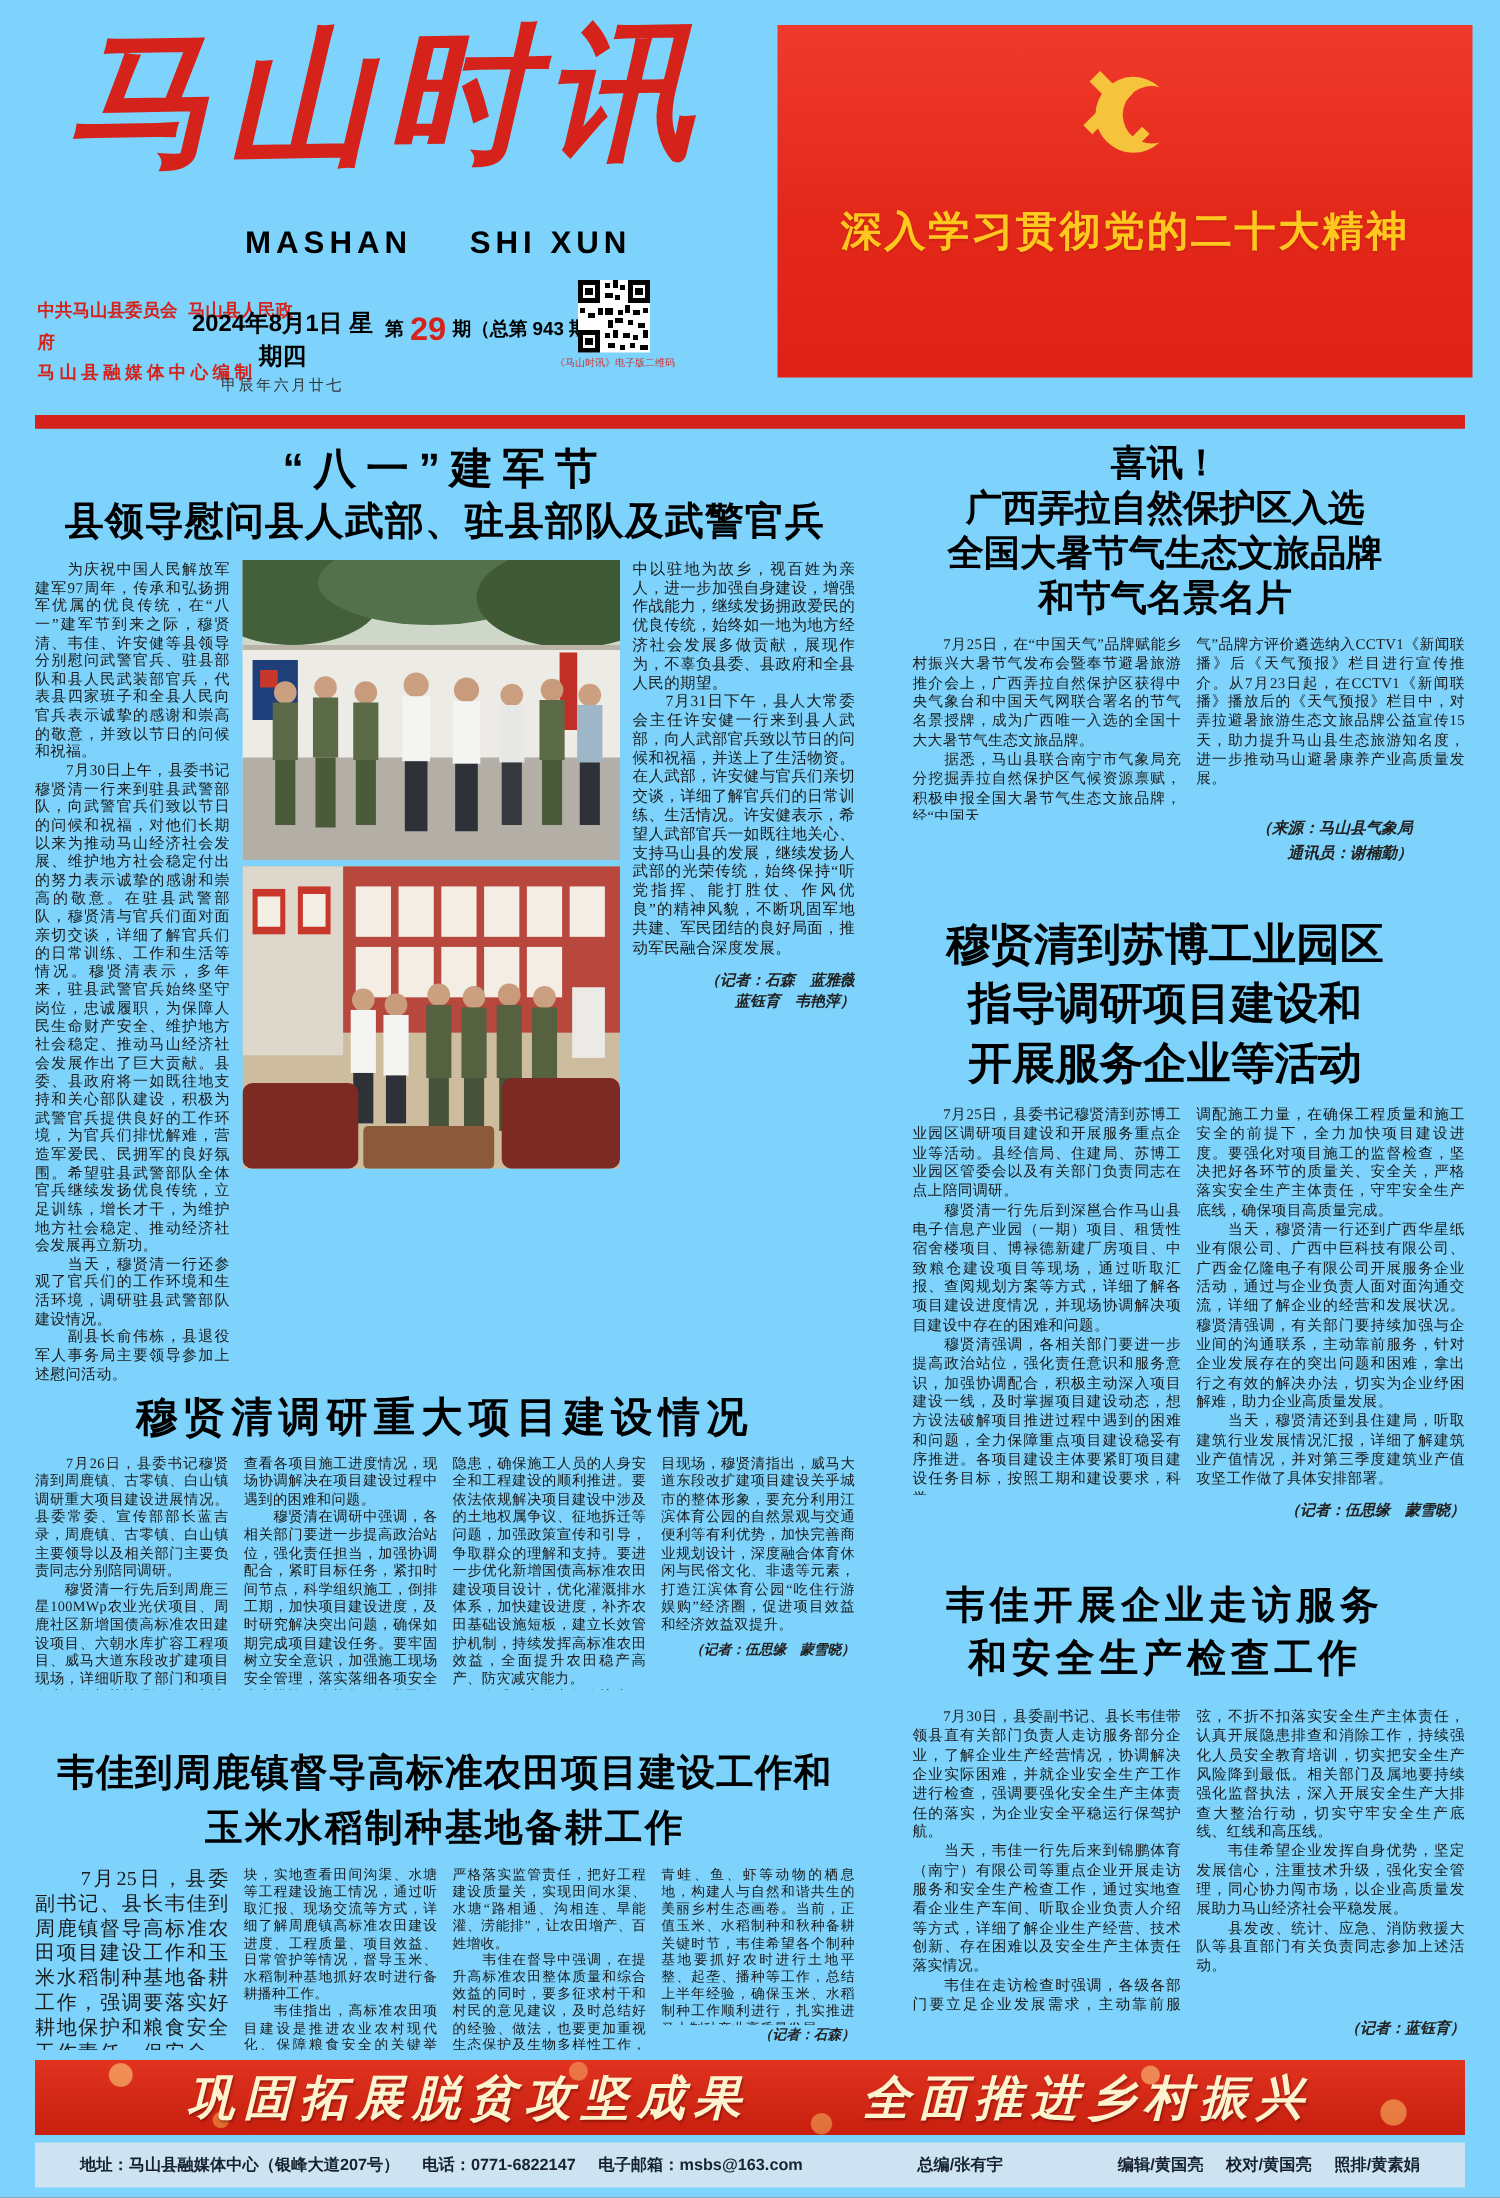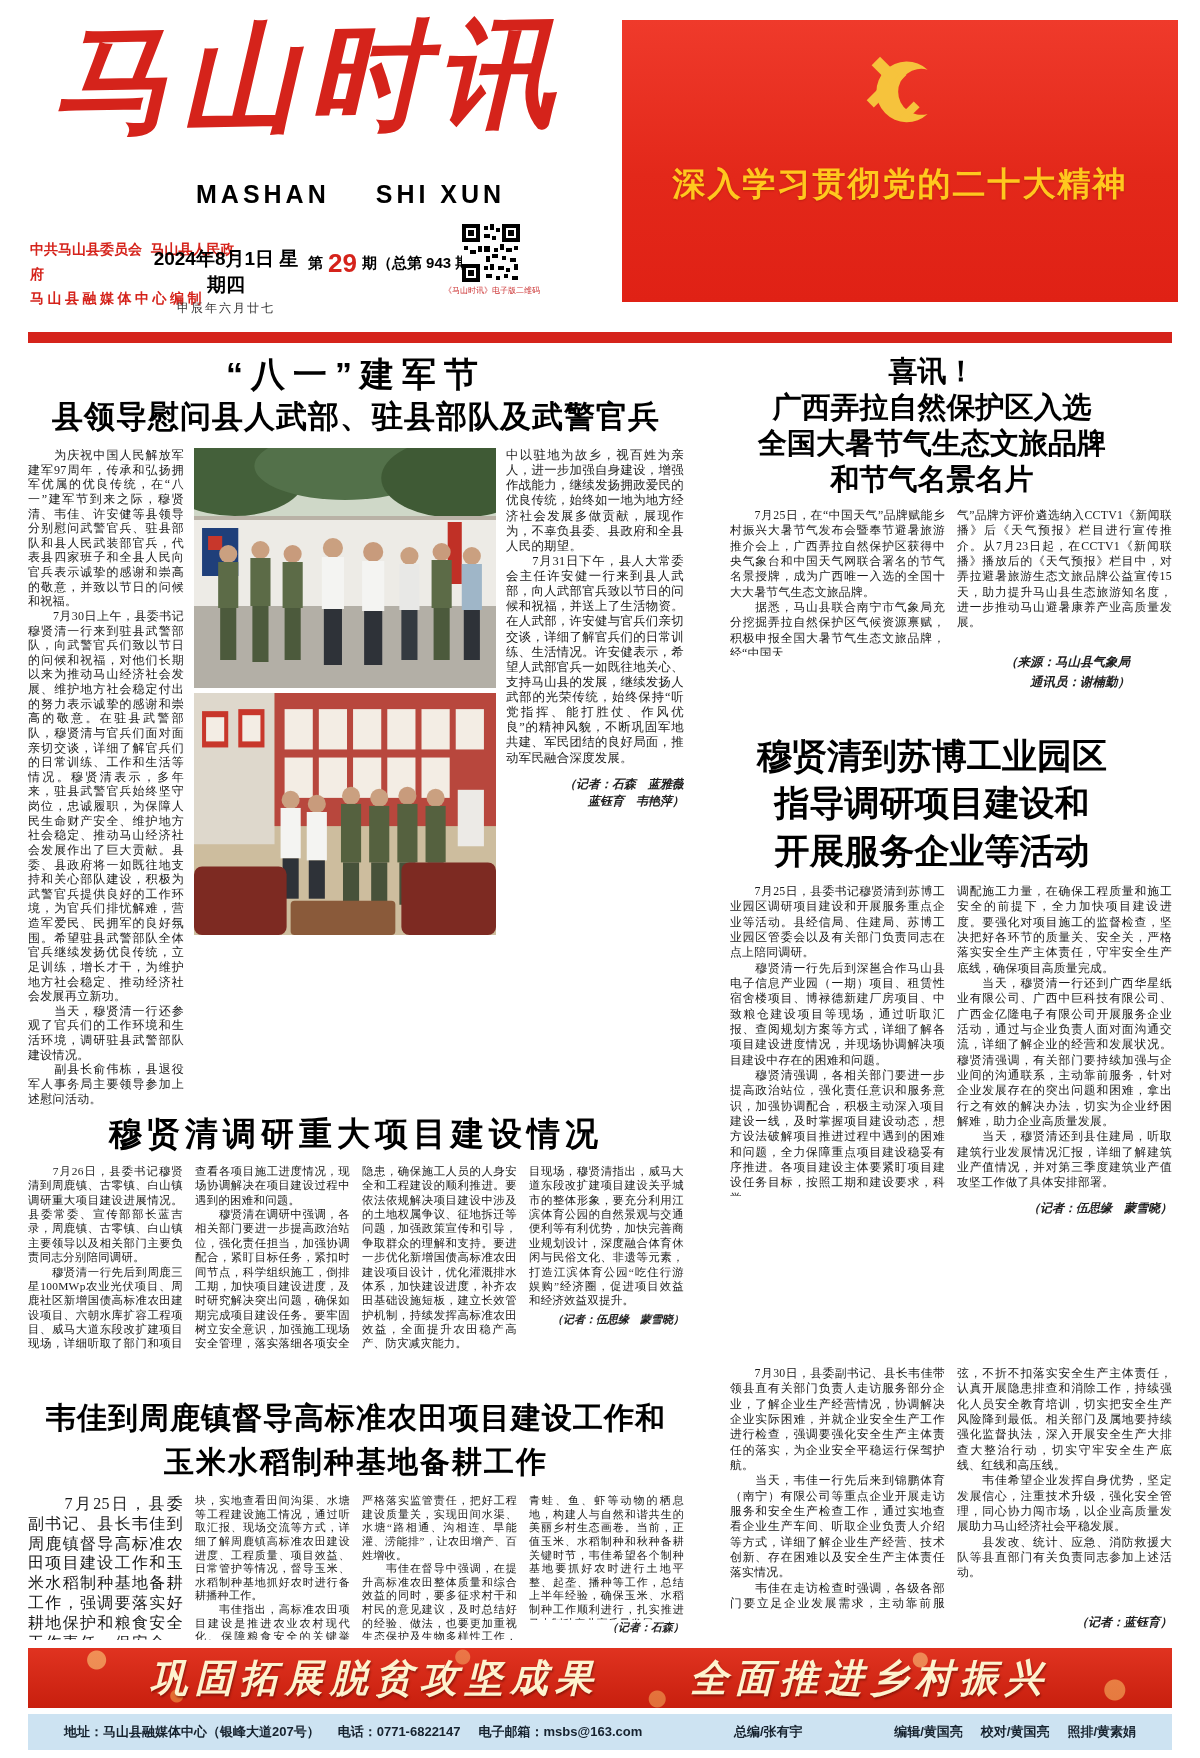--- a/index.html
+++ b/index.html
@@ -1,16 +1,16 @@
 <!DOCTYPE html>
 <html><head>
 <meta charset="utf-8">
 <style>
   html,body{margin:0;padding:0;background:#888;}
-  .page{position:relative;width:1200px;height:1758px;background:#ffffff;margin:0 auto;
+  .page{position:relative;width:1200px;height:1758px;background:#7dd3fc;margin:0 auto;
         font-family:"Liberation Serif",serif;color:#111;overflow:hidden;}
   .abs{position:absolute;}
   .center{text-align:center;}
   .txt{white-space:pre-line;text-align:justify;color:#1a1a1a;letter-spacing:.3px;}
   .headline{font-family:"Liberation Sans",sans-serif;font-weight:900;color:#000;white-space:pre-line;}
   .cols{display:flex;}
   .clip{overflow:hidden;}
 
   
   .masthead-title{font-family:"DejaVu Serif",serif;font-style:italic;font-weight:bold;
@@ -314,20 +314,22 @@
   <div class="abs cols clip" style="left:730px;top:884px;width:442px;height:312px;gap:12px;">
     <div class="txt rbody clip" style="width:215px;height:312px;">　　7月25日，县委书记穆贤清到苏博工业园区调研项目建设和开展服务重点企业等活动。县经信局、住建局、苏博工业园区管委会以及有关部门负责同志在点上陪同调研。
 　　穆贤清一行先后到深邕合作马山县电子信息产业园（一期）项目、租赁性宿舍楼项目、博禄德新建厂房项目、中致粮仓建设项目等现场，通过听取汇报、查阅规划方案等方式，详细了解各项目建设进度情况，并现场协调解决项目建设中存在的困难和问题。
 　　穆贤清强调，各相关部门要进一步提高政治站位，强化责任意识和服务意识，加强协调配合，积极主动深入项目建设一线，及时掌握项目建设动态，想方设法破解项目推进过程中遇到的困难和问题，全力保障重点项目建设稳妥有序推进。各项目建设主体要紧盯项目建设任务目标，按照工期和建设要求，科学</div>
     <div class="txt rbody clip" style="width:215px;height:312px;">调配施工力量，在确保工程质量和施工安全的前提下，全力加快项目建设进度。要强化对项目施工的监督检查，坚决把好各环节的质量关、安全关，严格落实安全生产主体责任，守牢安全生产底线，确保项目高质量完成。
 　　当天，穆贤清一行还到广西华星纸业有限公司、广西中巨科技有限公司、广西金亿隆电子有限公司开展服务企业活动，通过与企业负责人面对面沟通交流，详细了解企业的经营和发展状况。穆贤清强调，有关部门要持续加强与企业间的沟通联系，主动靠前服务，针对企业发展存在的突出问题和困难，拿出行之有效的解决办法，切实为企业纾困解难，助力企业高质量发展。
 　　当天，穆贤清还到县住建局，听取建筑行业发展情况汇报，详细了解建筑业产值情况，并对第三季度建筑业产值攻坚工作做了具体安排部署。</div>
   </div>
   <div class="abs byline" style="left:730px;top:1200px;width:442px;font-size:12px;">（记者：伍思缘　蒙雪晓）</div>
 
+  <div class="abs headline center" style="left:692px;top:1262px;width:480px;font-size:31px;line-height:1.4;letter-spacing:4px;">韦佳开展企业走访服务
+和安全生产检查工作</div>
 
   <div class="abs cols clip" style="left:730px;top:1366px;width:442px;height:246px;gap:12px;">
     <div class="txt rbody clip" style="width:215px;height:246px;">　　7月30日，县委副书记、县长韦佳带领县直有关部门负责人走访服务部分企业，了解企业生产经营情况，协调解决企业实际困难，并就企业安全生产工作进行检查，强调要强化安全生产主体责任的落实，为企业安全平稳运行保驾护航。
 　　当天，韦佳一行先后来到锦鹏体育（南宁）有限公司等重点企业开展走访服务和安全生产检查工作，通过实地查看企业生产车间、听取企业负责人介绍等方式，详细了解企业生产经营、技术创新、存在困难以及安全生产主体责任落实情况。
 　　韦佳在走访检查时强调，各级各部门要立足企业发展需求，主动靠前服务，当好“店小二”，积极向上争取项目和政策支持，帮助企业不断发展壮大。要时刻绷紧安全生产这根</div>
     <div class="txt rbody clip" style="width:215px;height:246px;">弦，不折不扣落实安全生产主体责任，认真开展隐患排查和消除工作，持续强化人员安全教育培训，切实把安全生产风险降到最低。相关部门及属地要持续强化监督执法，深入开展安全生产大排查大整治行动，切实守牢安全生产底线、红线和高压线。
 　　韦佳希望企业发挥自身优势，坚定发展信心，注重技术升级，强化安全管理，同心协力闯市场，以企业高质量发展助力马山经济社会平稳发展。
 　　县发改、统计、应急、消防救援大队等县直部门有关负责同志参加上述活动。</div>
   </div>
   <div class="abs byline" style="left:730px;top:1614px;width:442px;font-size:12px;">（记者：蓝钰育）</div>

